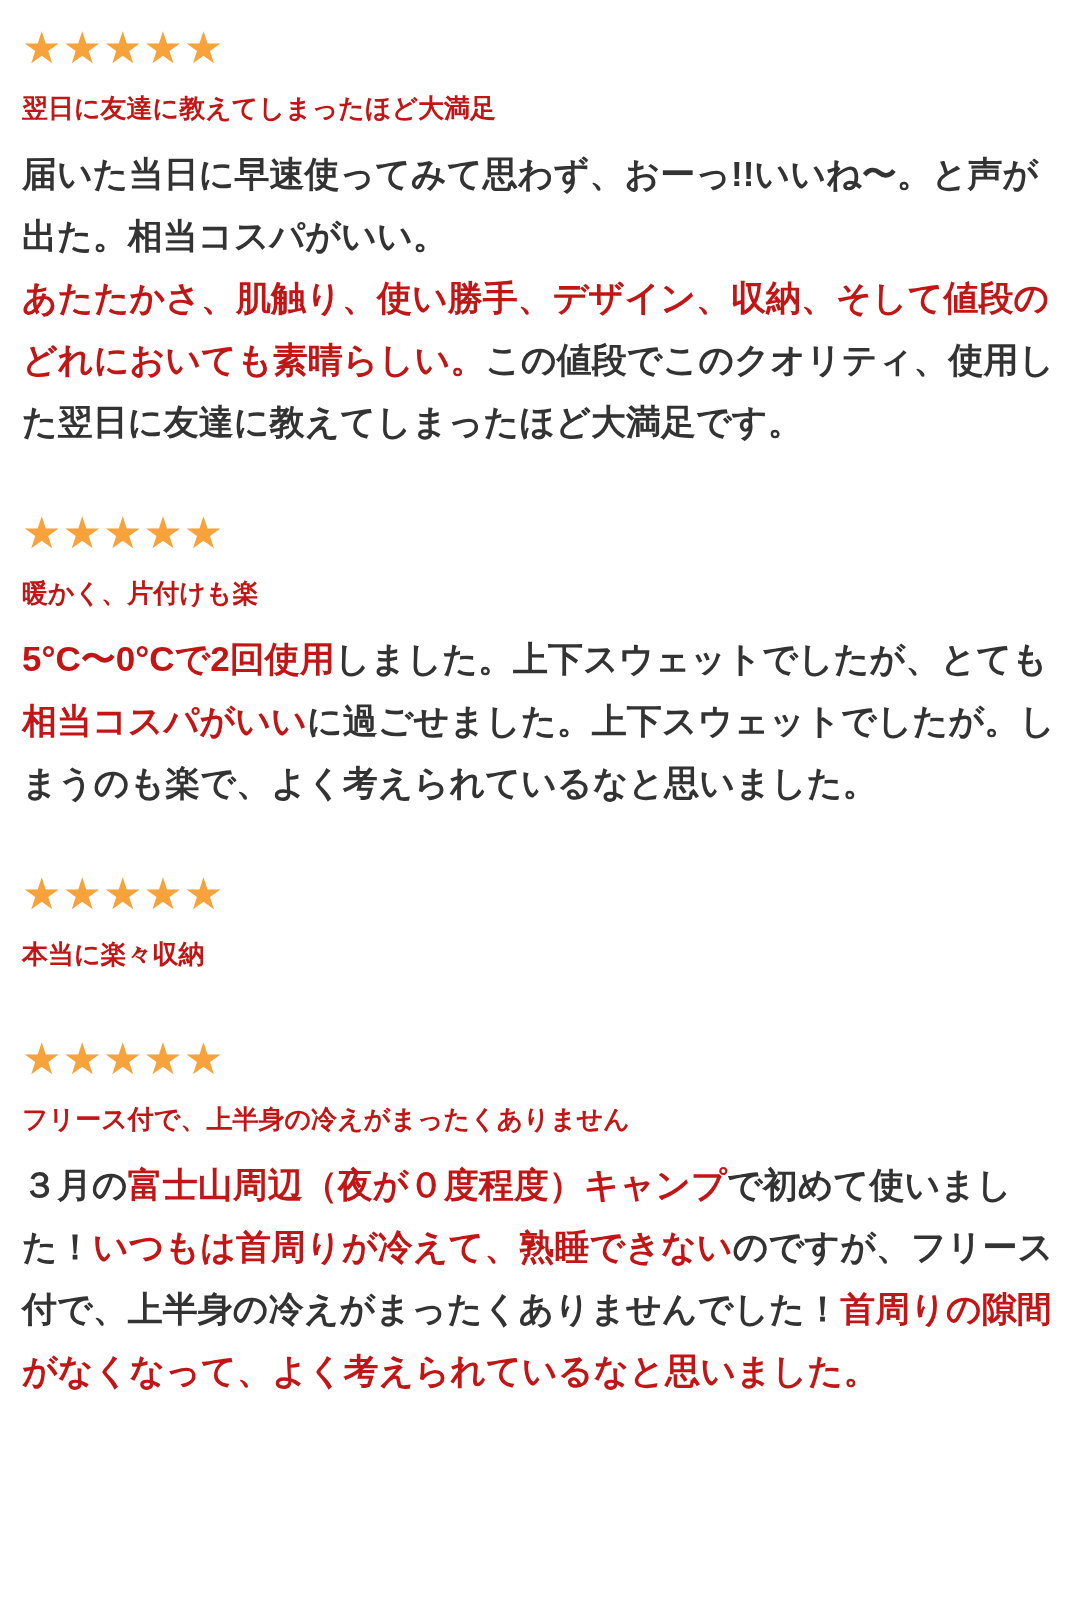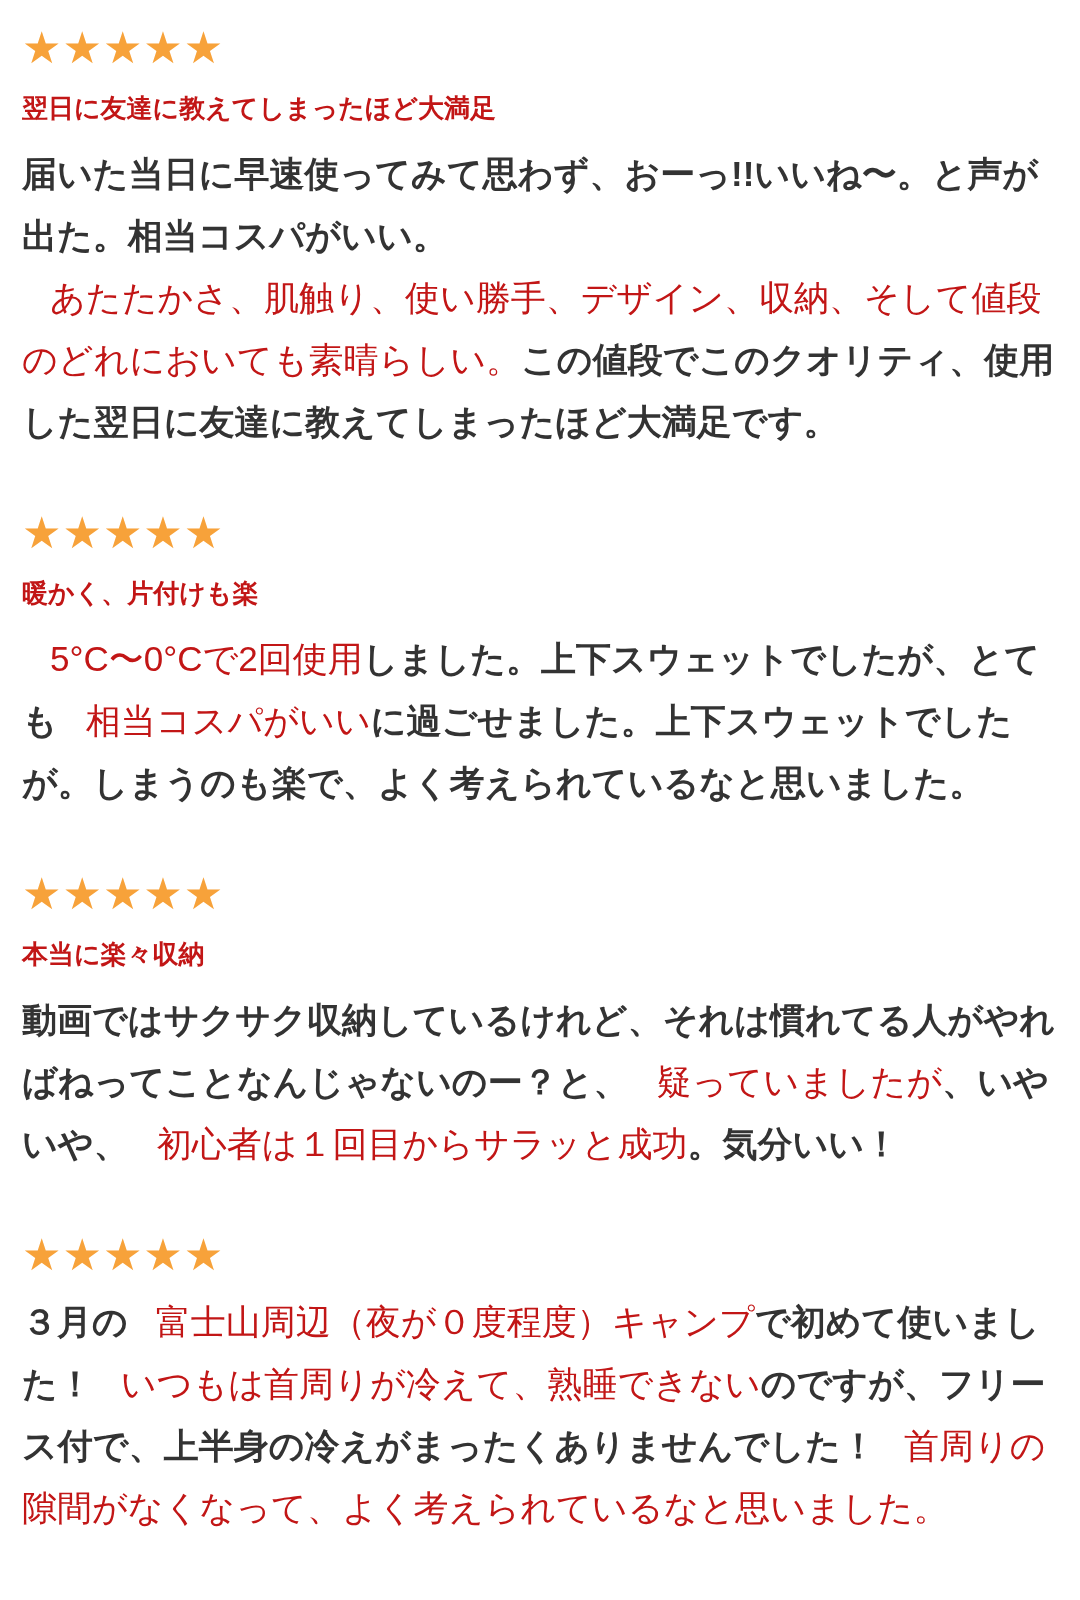--- a/index.html
+++ b/index.html
@@ -50,22 +50,21 @@
     color: #333333;
     word-break: break-all;
     overflow-wrap: anywhere;
   }
   .seg-normal {
     color: #333333;
     font-weight: bold;
   }
   .seg-red {
     color: #c21616;
-    font-weight: normal;
-    margin-left: 28px;
+    font-weight: bold;
   }
 </style>
 </head>
 <body>
 
 <main class="page">
   <div id="review-list">
   <section class="review">
     <div class="stars"><span class="star-glyph">★</span><span class="star-glyph">★</span><span class="star-glyph">★</span><span class="star-glyph">★</span><span class="star-glyph">★</span></div>
     <h2 class="review-title">翌日に友達に教えてしまったほど大満足</h2>
@@ -74,21 +73,21 @@
 
   <section class="review">
     <div class="stars"><span class="star-glyph">★</span><span class="star-glyph">★</span><span class="star-glyph">★</span><span class="star-glyph">★</span><span class="star-glyph">★</span></div>
     <h2 class="review-title">暖かく、片付けも楽</h2>
     <p class="review-body"><span class="seg-red">5°C〜0°Cで2回使用</span><span class="seg-normal">しました。上下スウェットでしたが、とても</span><span class="seg-red">相当コスパがいい</span><span class="seg-normal">に過ごせました。上下スウェットでしたが。しまうのも楽で、よく考えられているなと思いました。</span></p>
   </section>
 
   <section class="review">
     <div class="stars"><span class="star-glyph">★</span><span class="star-glyph">★</span><span class="star-glyph">★</span><span class="star-glyph">★</span><span class="star-glyph">★</span></div>
     <h2 class="review-title">本当に楽々収納</h2>
-    <p class="review-body"><span class="seg-normal">動画ではサクサク収納しているけれど、それは慣れてる人がやればねってことなんじゃないのー？と、</span><span class="seg-red">疑っていましたが</span><span class="seg-normal">、いやいや、</span><span class="seg-red">初心者は１回目からサラッと成功</span><span class="seg-normal">。気分いい！</span></p>
   </section>
 
   <section class="review">
     <div class="stars"><span class="star-glyph">★</span><span class="star-glyph">★</span><span class="star-glyph">★</span><span class="star-glyph">★</span><span class="star-glyph">★</span></div>
+    <h2 class="review-title">フリース付で、上半身の冷えがまったくありません</h2>
     <p class="review-body"><span class="seg-normal">３月の</span><span class="seg-red">富士山周辺（夜が０度程度）キャンプ</span><span class="seg-normal">で初めて使いました！</span><span class="seg-red">いつもは首周りが冷えて、熟睡できない</span><span class="seg-normal">のですが、フリース付で、上半身の冷えがまったくありませんでした！</span><span class="seg-red">首周りの隙間がなくなって、よく考えられているなと思いました。</span></p>
   </section>
 </div>
 </main>
 
 </body></html>

